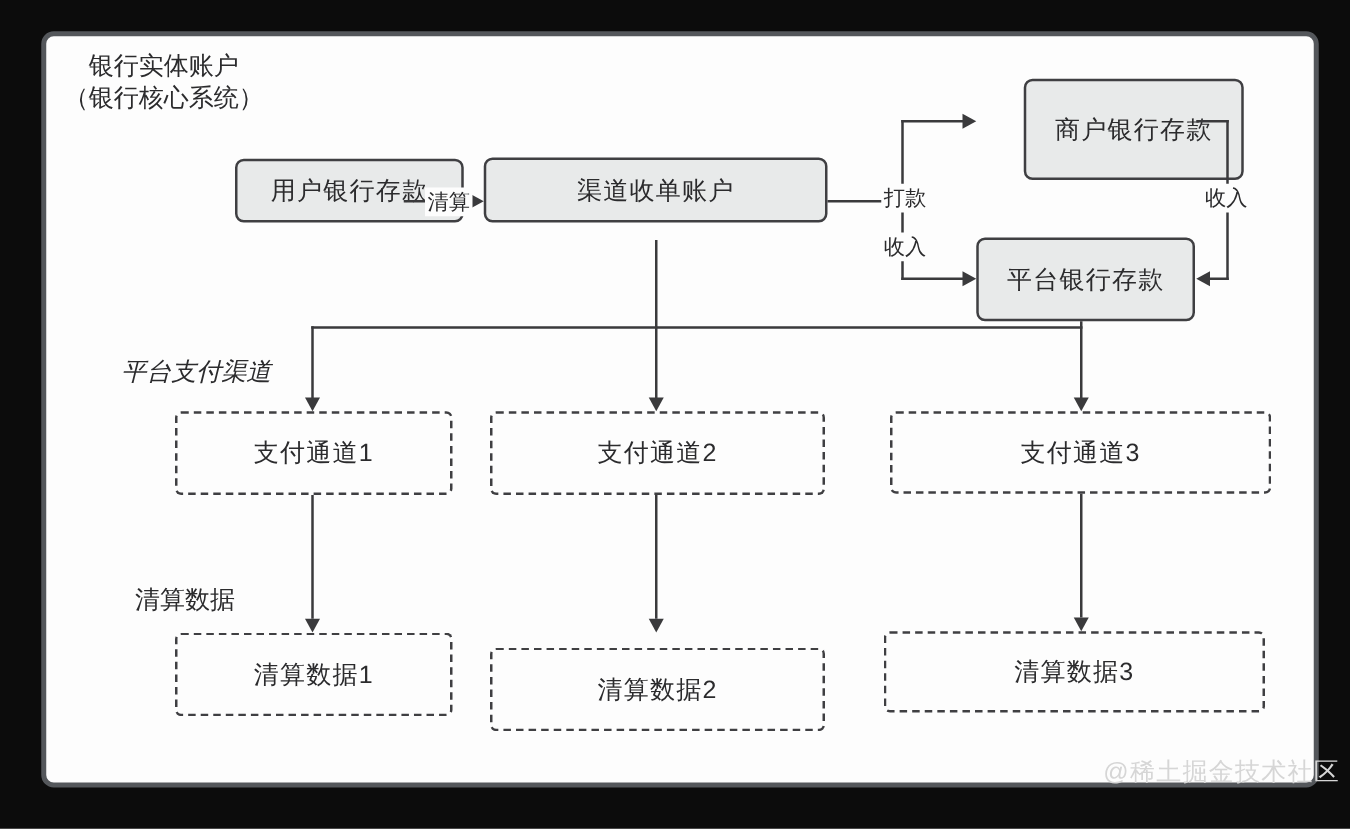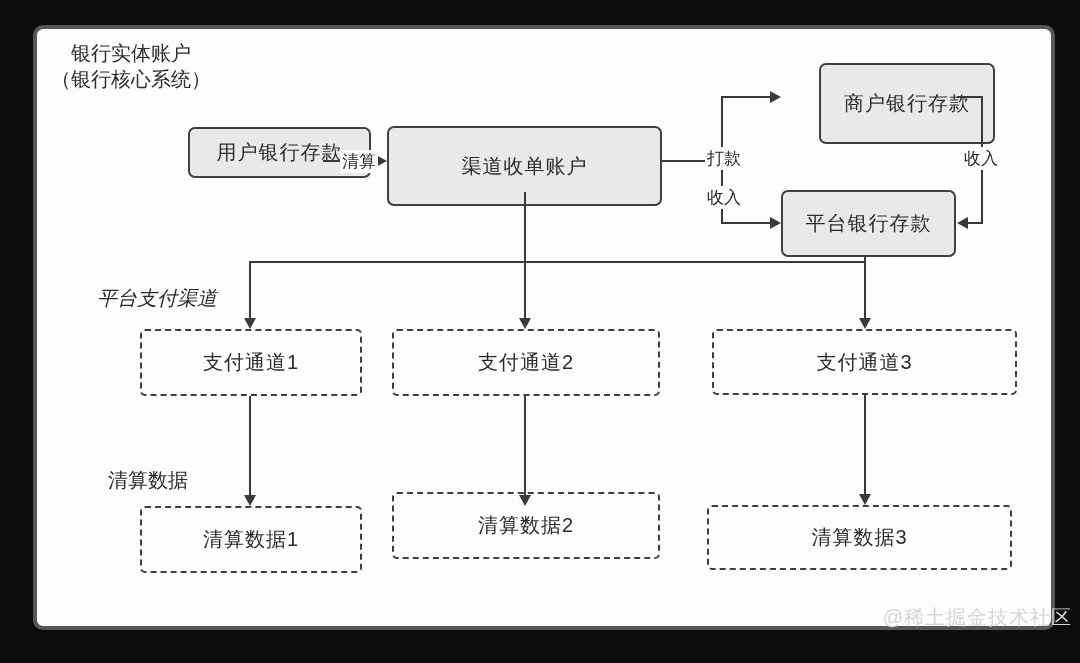--- a/index.html
+++ b/index.html
@@ -77,29 +77,29 @@
 <div class="panel"></div>
 
 <div class="region-label multi" style="left:49px;top:40px;">
   <div>银行实体账户</div>
   <div>（银行核心系统）</div>
 </div>
 <div class="region-label" style="left:97px;top:285px;font-style:italic;">平台支付渠道</div>
 <div class="region-label" style="left:108px;top:467px;">清算数据</div>
 
 <div class="node" style="left:140px;top:127px;width:183px;height:51px;margin-left:48px;">用户银行存款</div>
-<div class="node" style="left:387px;top:126px;width:275px;height:80px;">渠道收单账户</div>
+<div class="node" style="left:387px;top:126px;width:275px;height:52px;">渠道收单账户</div>
 <div class="node" style="left:819px;top:63px;width:176px;height:81px;">商户银行存款</div>
 <div class="node" style="left:781px;top:190px;width:175px;height:67px;">平台银行存款</div>
 
 <div class="node dashed" style="left:140px;top:329px;width:222px;height:67px;text-align:center;">支付通道1</div>
 <div class="node dashed" style="left:392px;top:329px;width:268px;height:67px;">支付通道2</div>
 <div class="node dashed" style="left:712px;top:329px;width:305px;height:66px;">支付通道3</div>
 <div class="node dashed" style="left:140px;top:506px;width:222px;height:67px;">清算数据1</div>
-<div class="node dashed" style="left:392px;top:492px;width:268px;height:67px;">清算数据2</div>
+<div class="node dashed" style="left:392px;top:518px;width:268px;height:67px;">清算数据2</div>
 <div class="node dashed" style="left:707px;top:505px;width:305px;height:65px;">清算数据3</div>
 
 <div class="hl" style="left:323px;top:160px;width:57px;"></div>
 <div class="arrow-right" style="left:376px;top:155px;"></div>
 <div class="edge-label" style="left:340px;top:150px;">清算</div>
 
 <div class="hl" style="left:662px;top:160px;width:61px;"></div>
 <div class="vl" style="left:721px;top:96px;height:128px;"></div>
 <div class="hl" style="left:721px;top:96px;width:50px;"></div>
 <div class="arrow-right" style="left:770px;top:91px;"></div>

